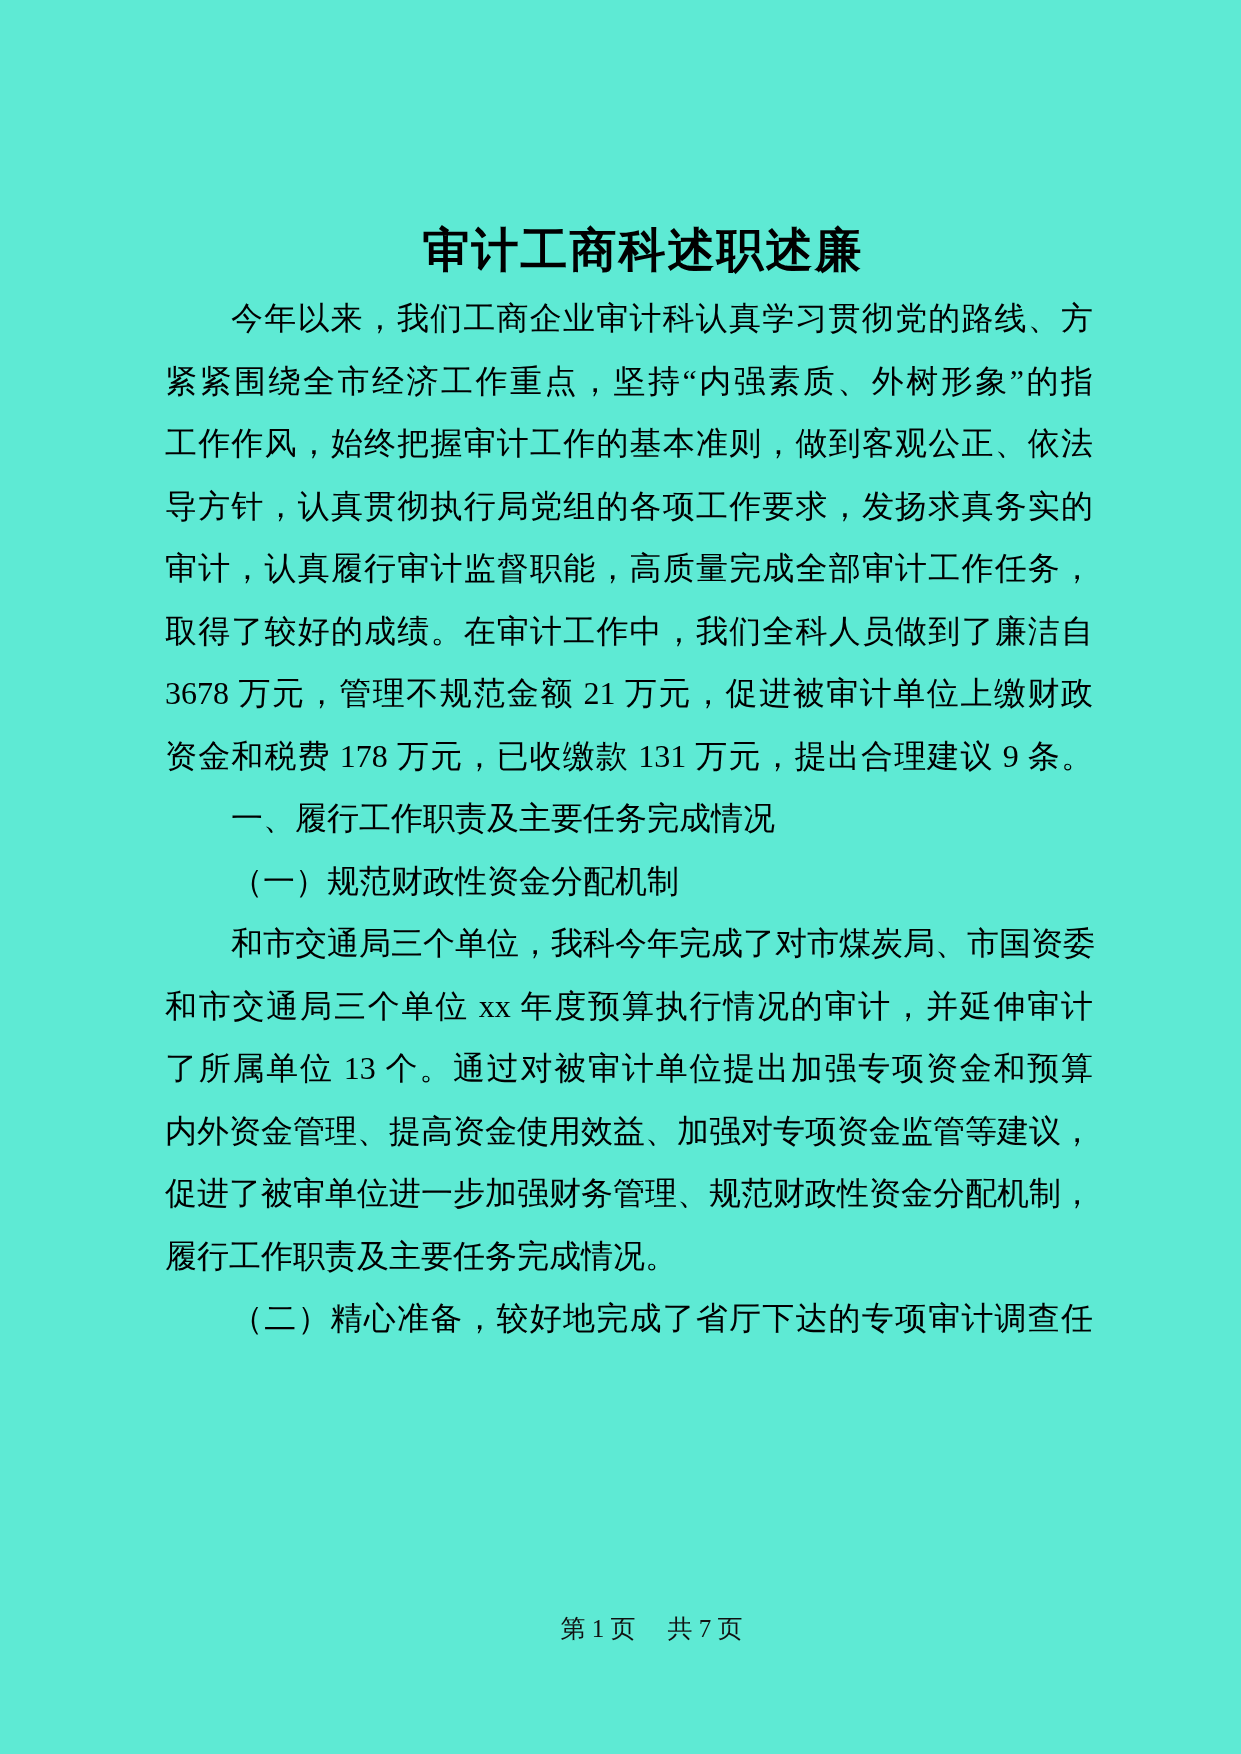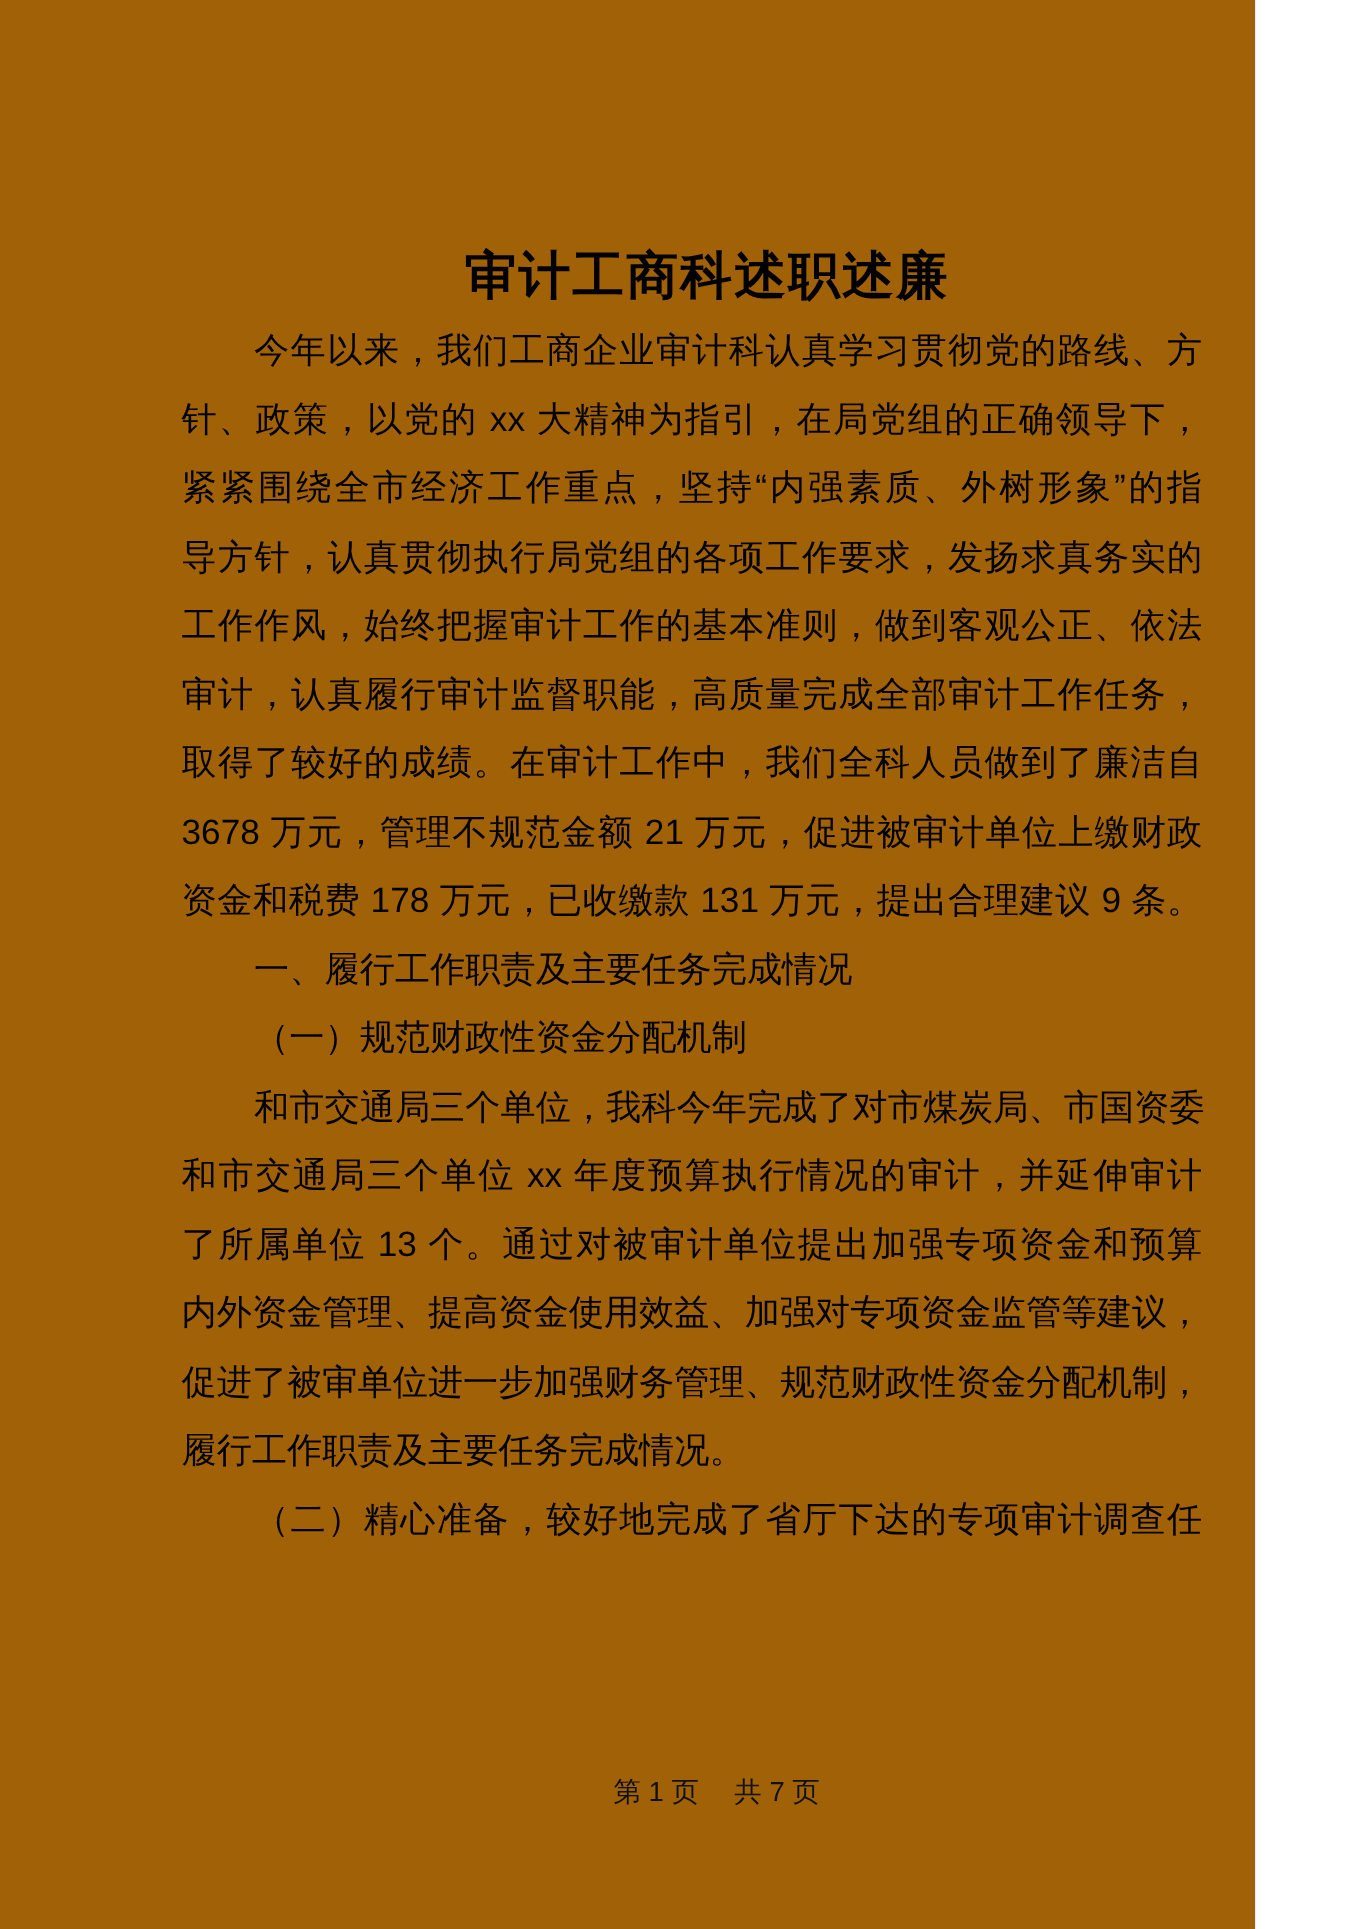--- a/index.html
+++ b/index.html
@@ -1,22 +1,22 @@
 <!DOCTYPE html>
 <html lang="zh"><head>
 <meta charset="utf-8">
 <style>
   html, body { margin: 0; padding: 0; background: #ffffff; }
   .page {
     position: relative;
-    width: 1141px;
+    width: 1241px;
     height: 1754px;
-    background: #a16207;
+    background: #5eead4;
     overflow: hidden;
-    font-family: Liberation Sans, sans-serif;
+    font-family: Liberation Serif, serif;
     color: #000000;
   }
   .content {
     position: absolute;
     left: 165px;
     top: 0;
     width: 928px;
   }
   .doc-title {
     margin: 0;
@@ -52,24 +52,23 @@
   .footer .total { margin-left: 32px; }
 </style>
 </head>
 <body>
 
 <div class="page">
   <div class="content">
     <h1 class="doc-title">审计工商科述职述廉</h1>
     <div class="doc-body">
       <div class="line ind">今年以来，我们工商企业审计科认真学习贯彻党的路线、方</div>
-      <div class="line">针、政策，以党的 xx 大精神为指引，在局党组的正确领导下，</div>
       <div class="line">紧紧围绕全市经济工作重点，坚持“内强素质、外树形象”的指</div>
+      <div class="line">工作作风，始终把握审计工作的基本准则，做到客观公正、依法</div>
       <div class="line">导方针，认真贯彻执行局党组的各项工作要求，发扬求真务实的</div>
-      <div class="line">工作作风，始终把握审计工作的基本准则，做到客观公正、依法</div>
       <div class="line">审计，认真履行审计监督职能，高质量完成全部审计工作任务，</div>
       <div class="line">取得了较好的成绩。在审计工作中，我们全科人员做到了廉洁自</div>
       <div class="line">3678 万元，管理不规范金额 21 万元，促进被审计单位上缴财政</div>
       <div class="line">资金和税费 178 万元，已收缴款 131 万元，提出合理建议 9 条。</div>
       <div class="line ind el">一、履行工作职责及主要任务完成情况</div>
       <div class="line ind el">（一）规范财政性资金分配机制</div>
       <div class="line ind">和市交通局三个单位，我科今年完成了对市煤炭局、市国资委</div>
       <div class="line">和市交通局三个单位 xx 年度预算执行情况的审计，并延伸审计</div>
       <div class="line">了所属单位 13 个。通过对被审计单位提出加强专项资金和预算</div>
       <div class="line">内外资金管理、提高资金使用效益、加强对专项资金监管等建议，</div>

